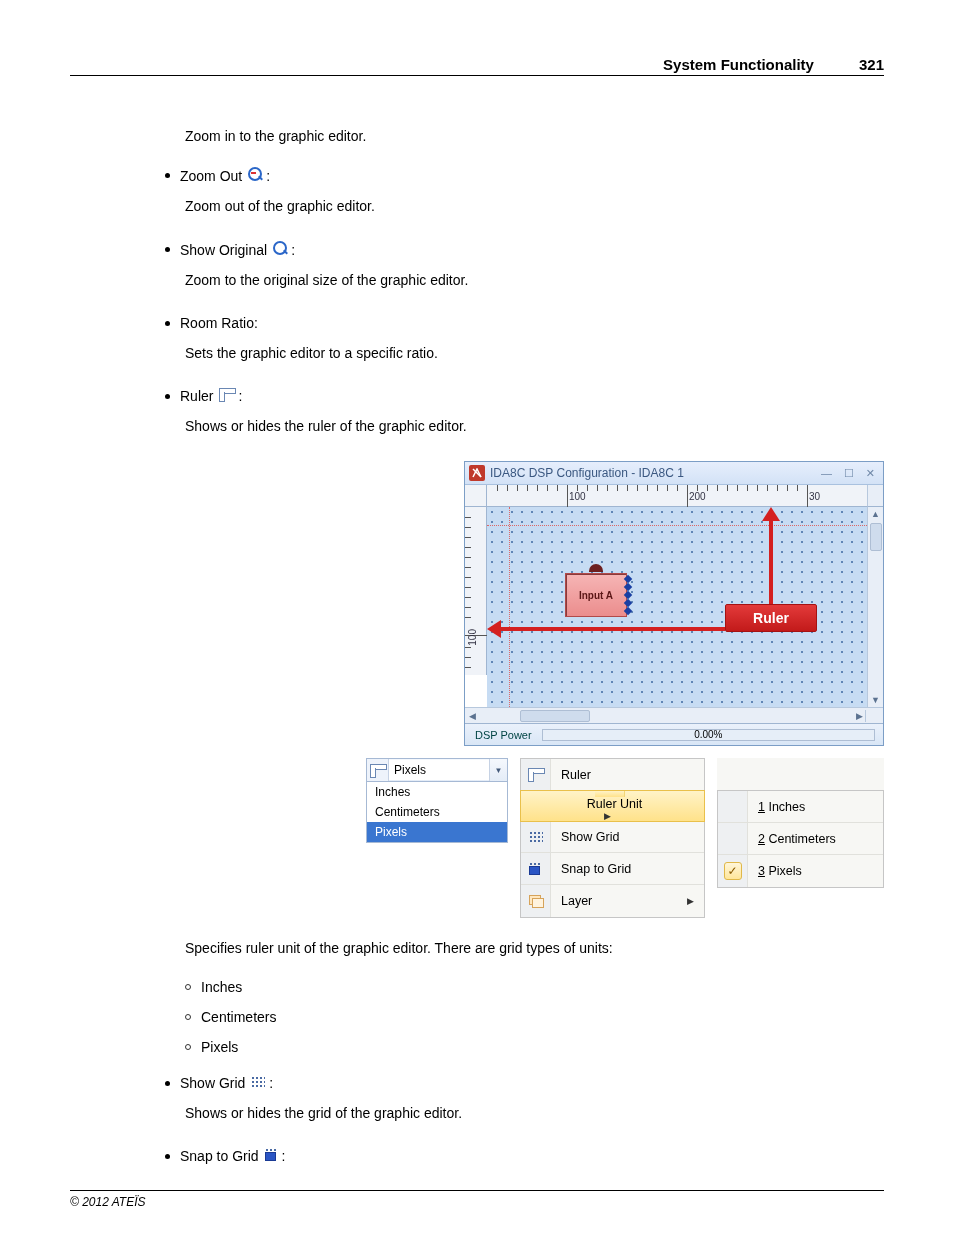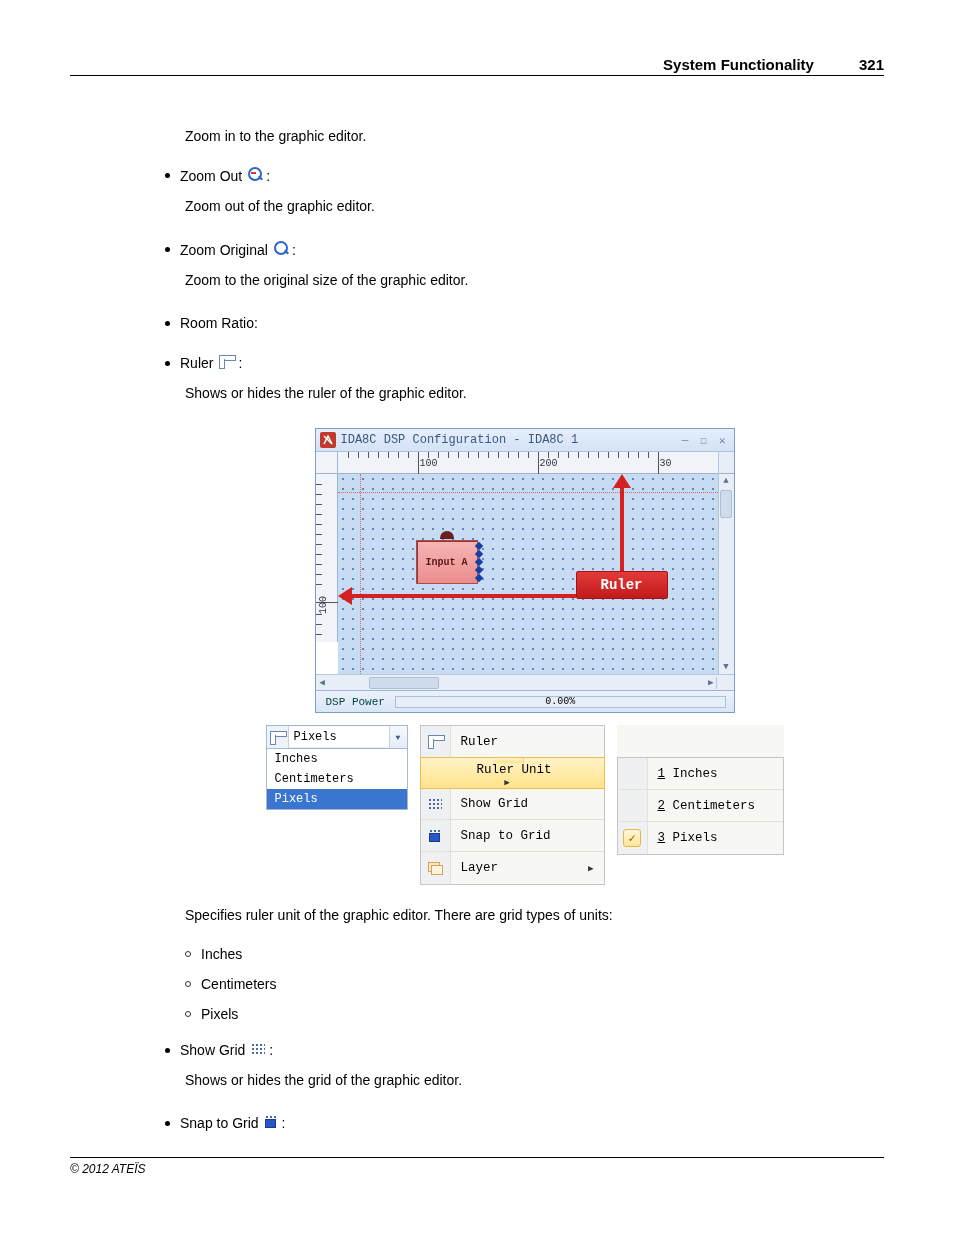--- a/index.html
+++ b/index.html
@@ -48,21 +48,21 @@
     display: inline-block; margin-right: 10px;
   }
   .sublist { padding-left: 20px; margin-bottom: 20px; }
   .sublist .subitem { display: flex; align-items: center; margin-bottom: 14px; }
   .bullet-label { display: flex; align-items: center; flex-wrap: wrap; }
   .bullet-label span.term { margin-right: 4px; }
   .icon-inline {
     display: inline-block; vertical-align: middle; margin: 0 2px;
   }
   .colon { margin-left: 2px; }
-  .embed-center { display: flex; justify-content: center; margin-bottom: 12px; font-family: Liberation Mono, monospace; }
+  .embed-center { display: flex; justify-content: flex-end; margin-bottom: 12px; }
   .embed-center.offset { padding-left: 0px; }
 
   
   .dsp-window {
     width: 420px;
     border: 1px solid #7c9ec6;
     font-size: 12px;
   }
   .dsp-titlebar {
     background: linear-gradient(#e6eefc, #d3e2f6);
@@ -326,33 +326,34 @@
             <span class="colon">:</span>
         </span>
       </div>
       <div class="desc">Zoom out of the graphic editor.</div>
     </div>
 
     <div class="indent1">
       <div class="bullet-row">
         <span class="bullet-black"></span>
         <span class="bullet-label">
-          <span class="term">Zoom Original</span>
+          <span class="term">Show Original</span>
           <span class="icon-inline"><span class="ico-zoomorig"></span></span>
             <span class="colon">:</span>
         </span>
       </div>
       <div class="desc">Zoom to the original size of the graphic editor.</div>
     </div>
 
     <div class="indent1">
       <div class="bullet-row">
         <span class="bullet-black"></span>
         <span class="term">Room Ratio:</span>
       </div>
+      <div class="desc">Sets the graphic editor to a specific ratio.</div>
     </div>
 
     <div class="indent1">
       <div class="bullet-row">
         <span class="bullet-black"></span>
         <span class="bullet-label">
           <span class="term">Ruler</span>
           <span class="icon-inline"><span class="ico-ruler"></span></span>
             <span class="colon">:</span>
         </span>

